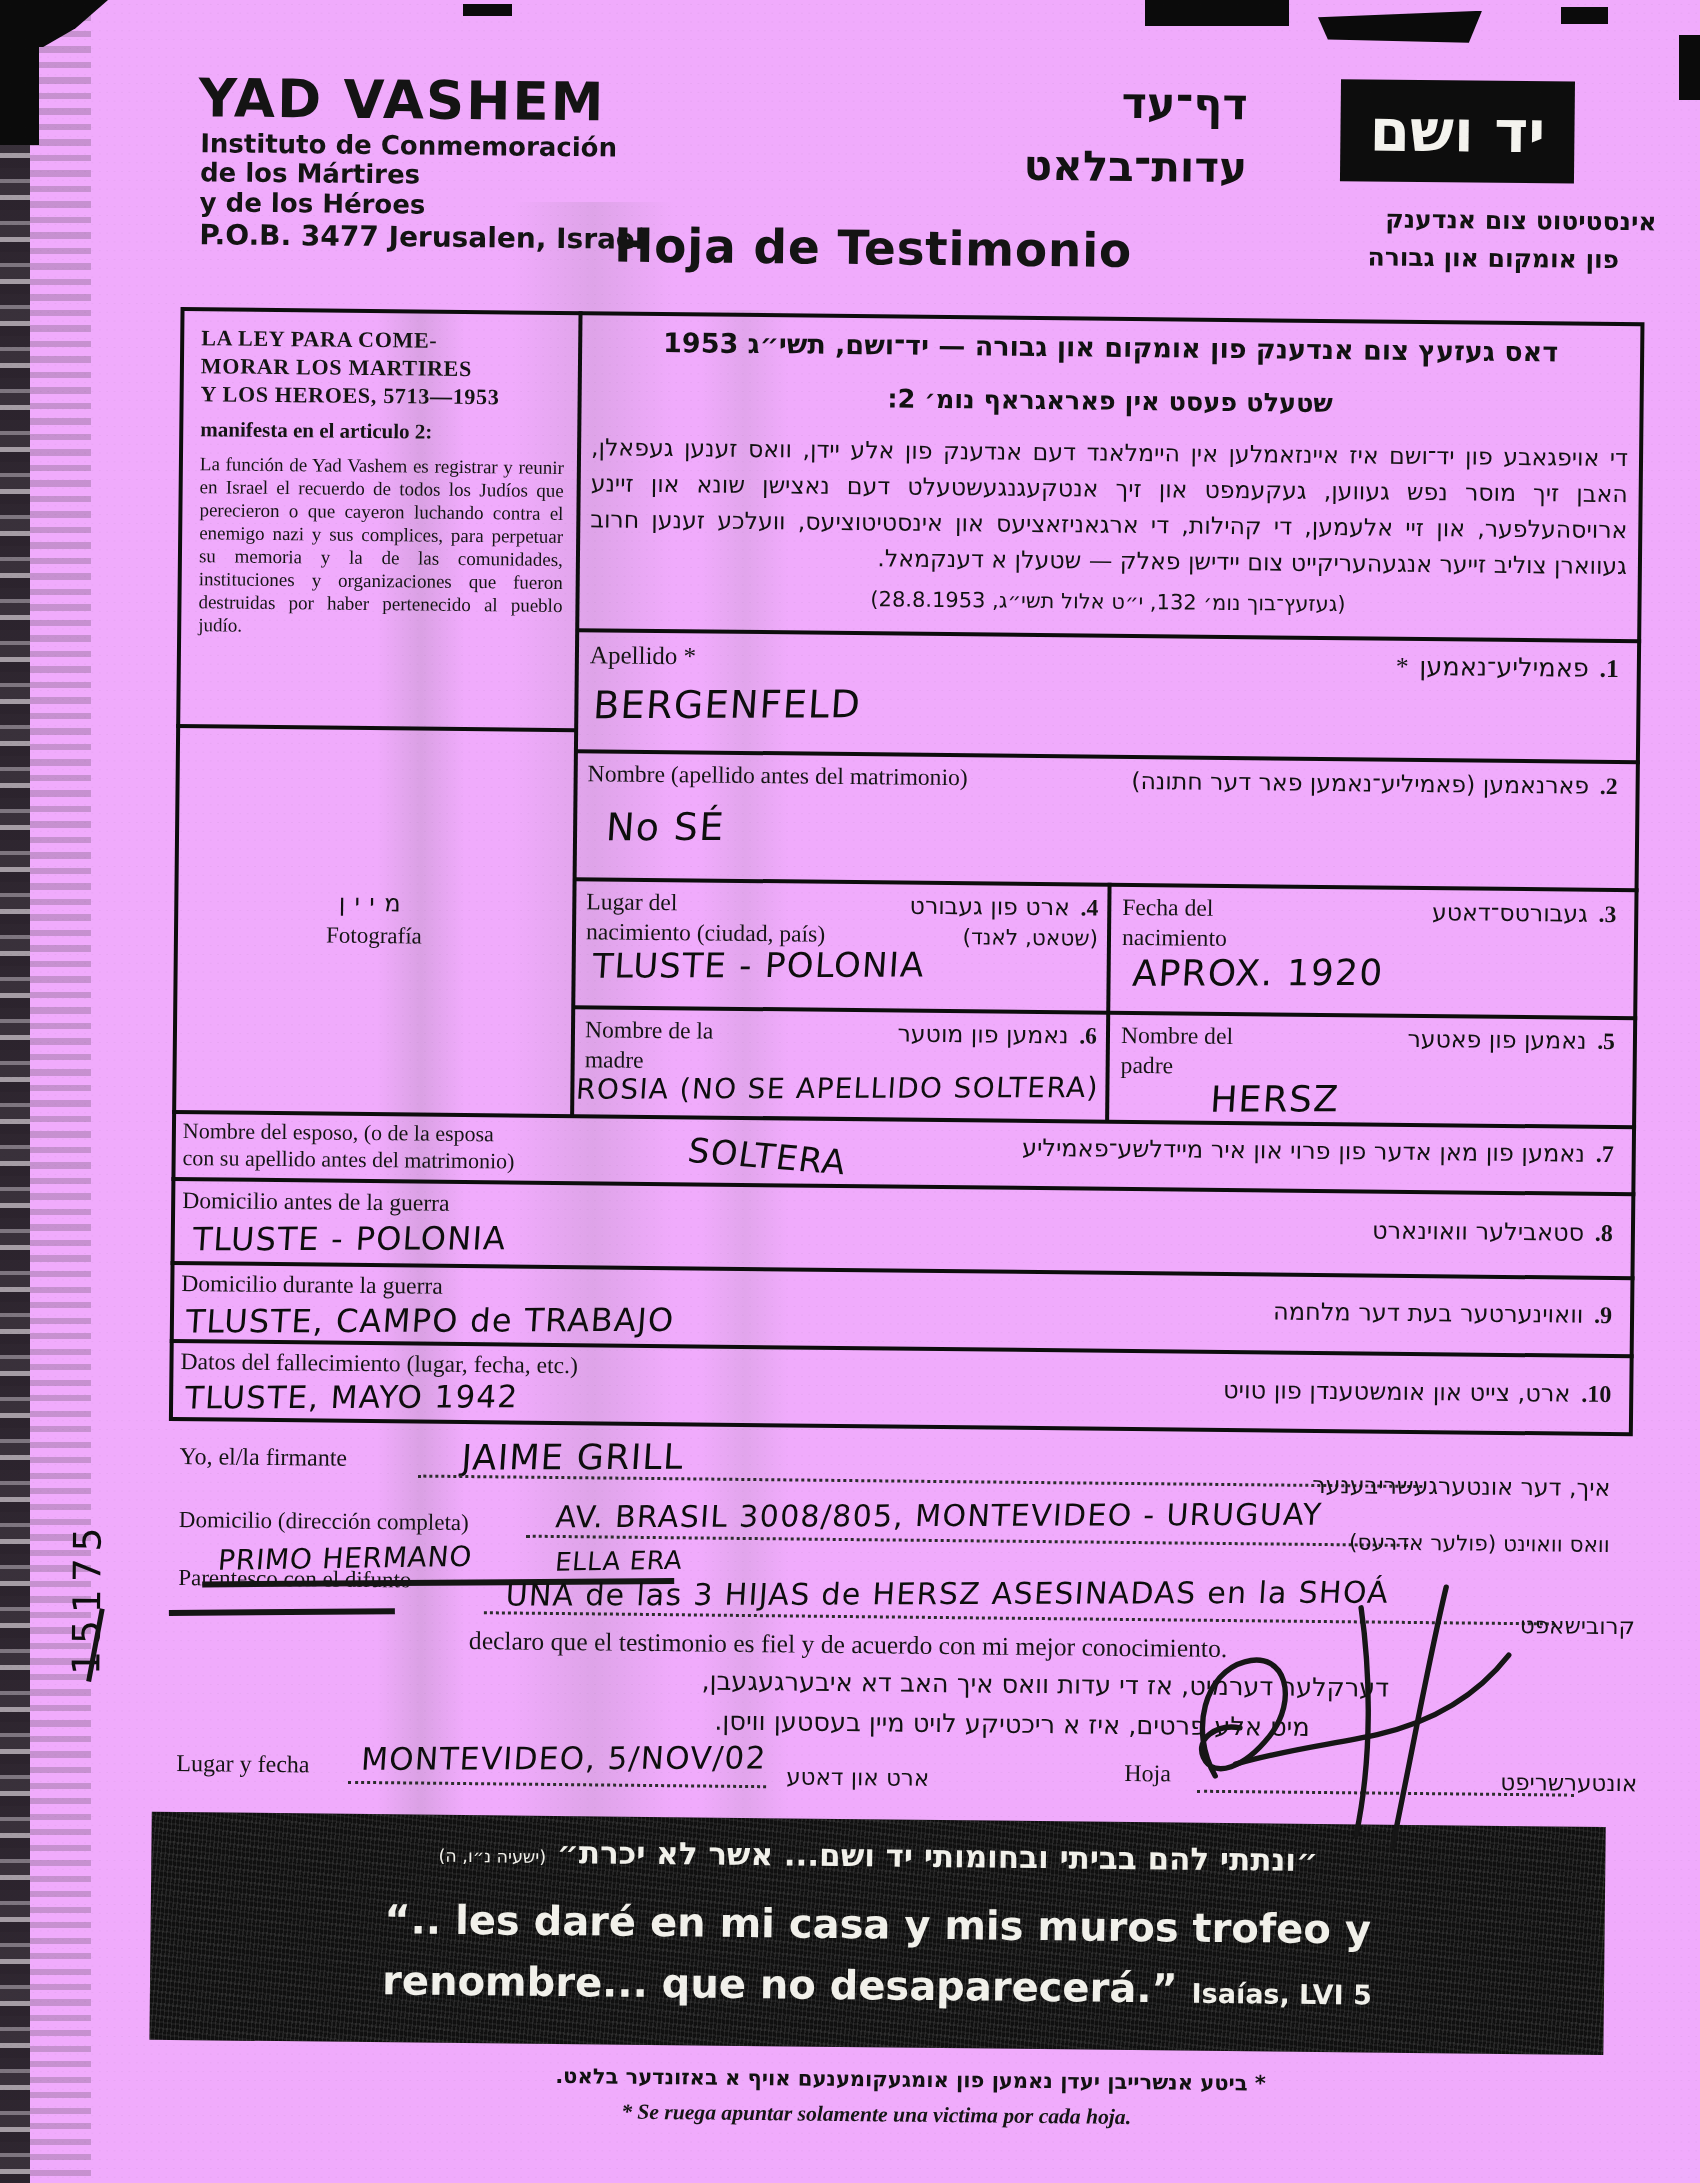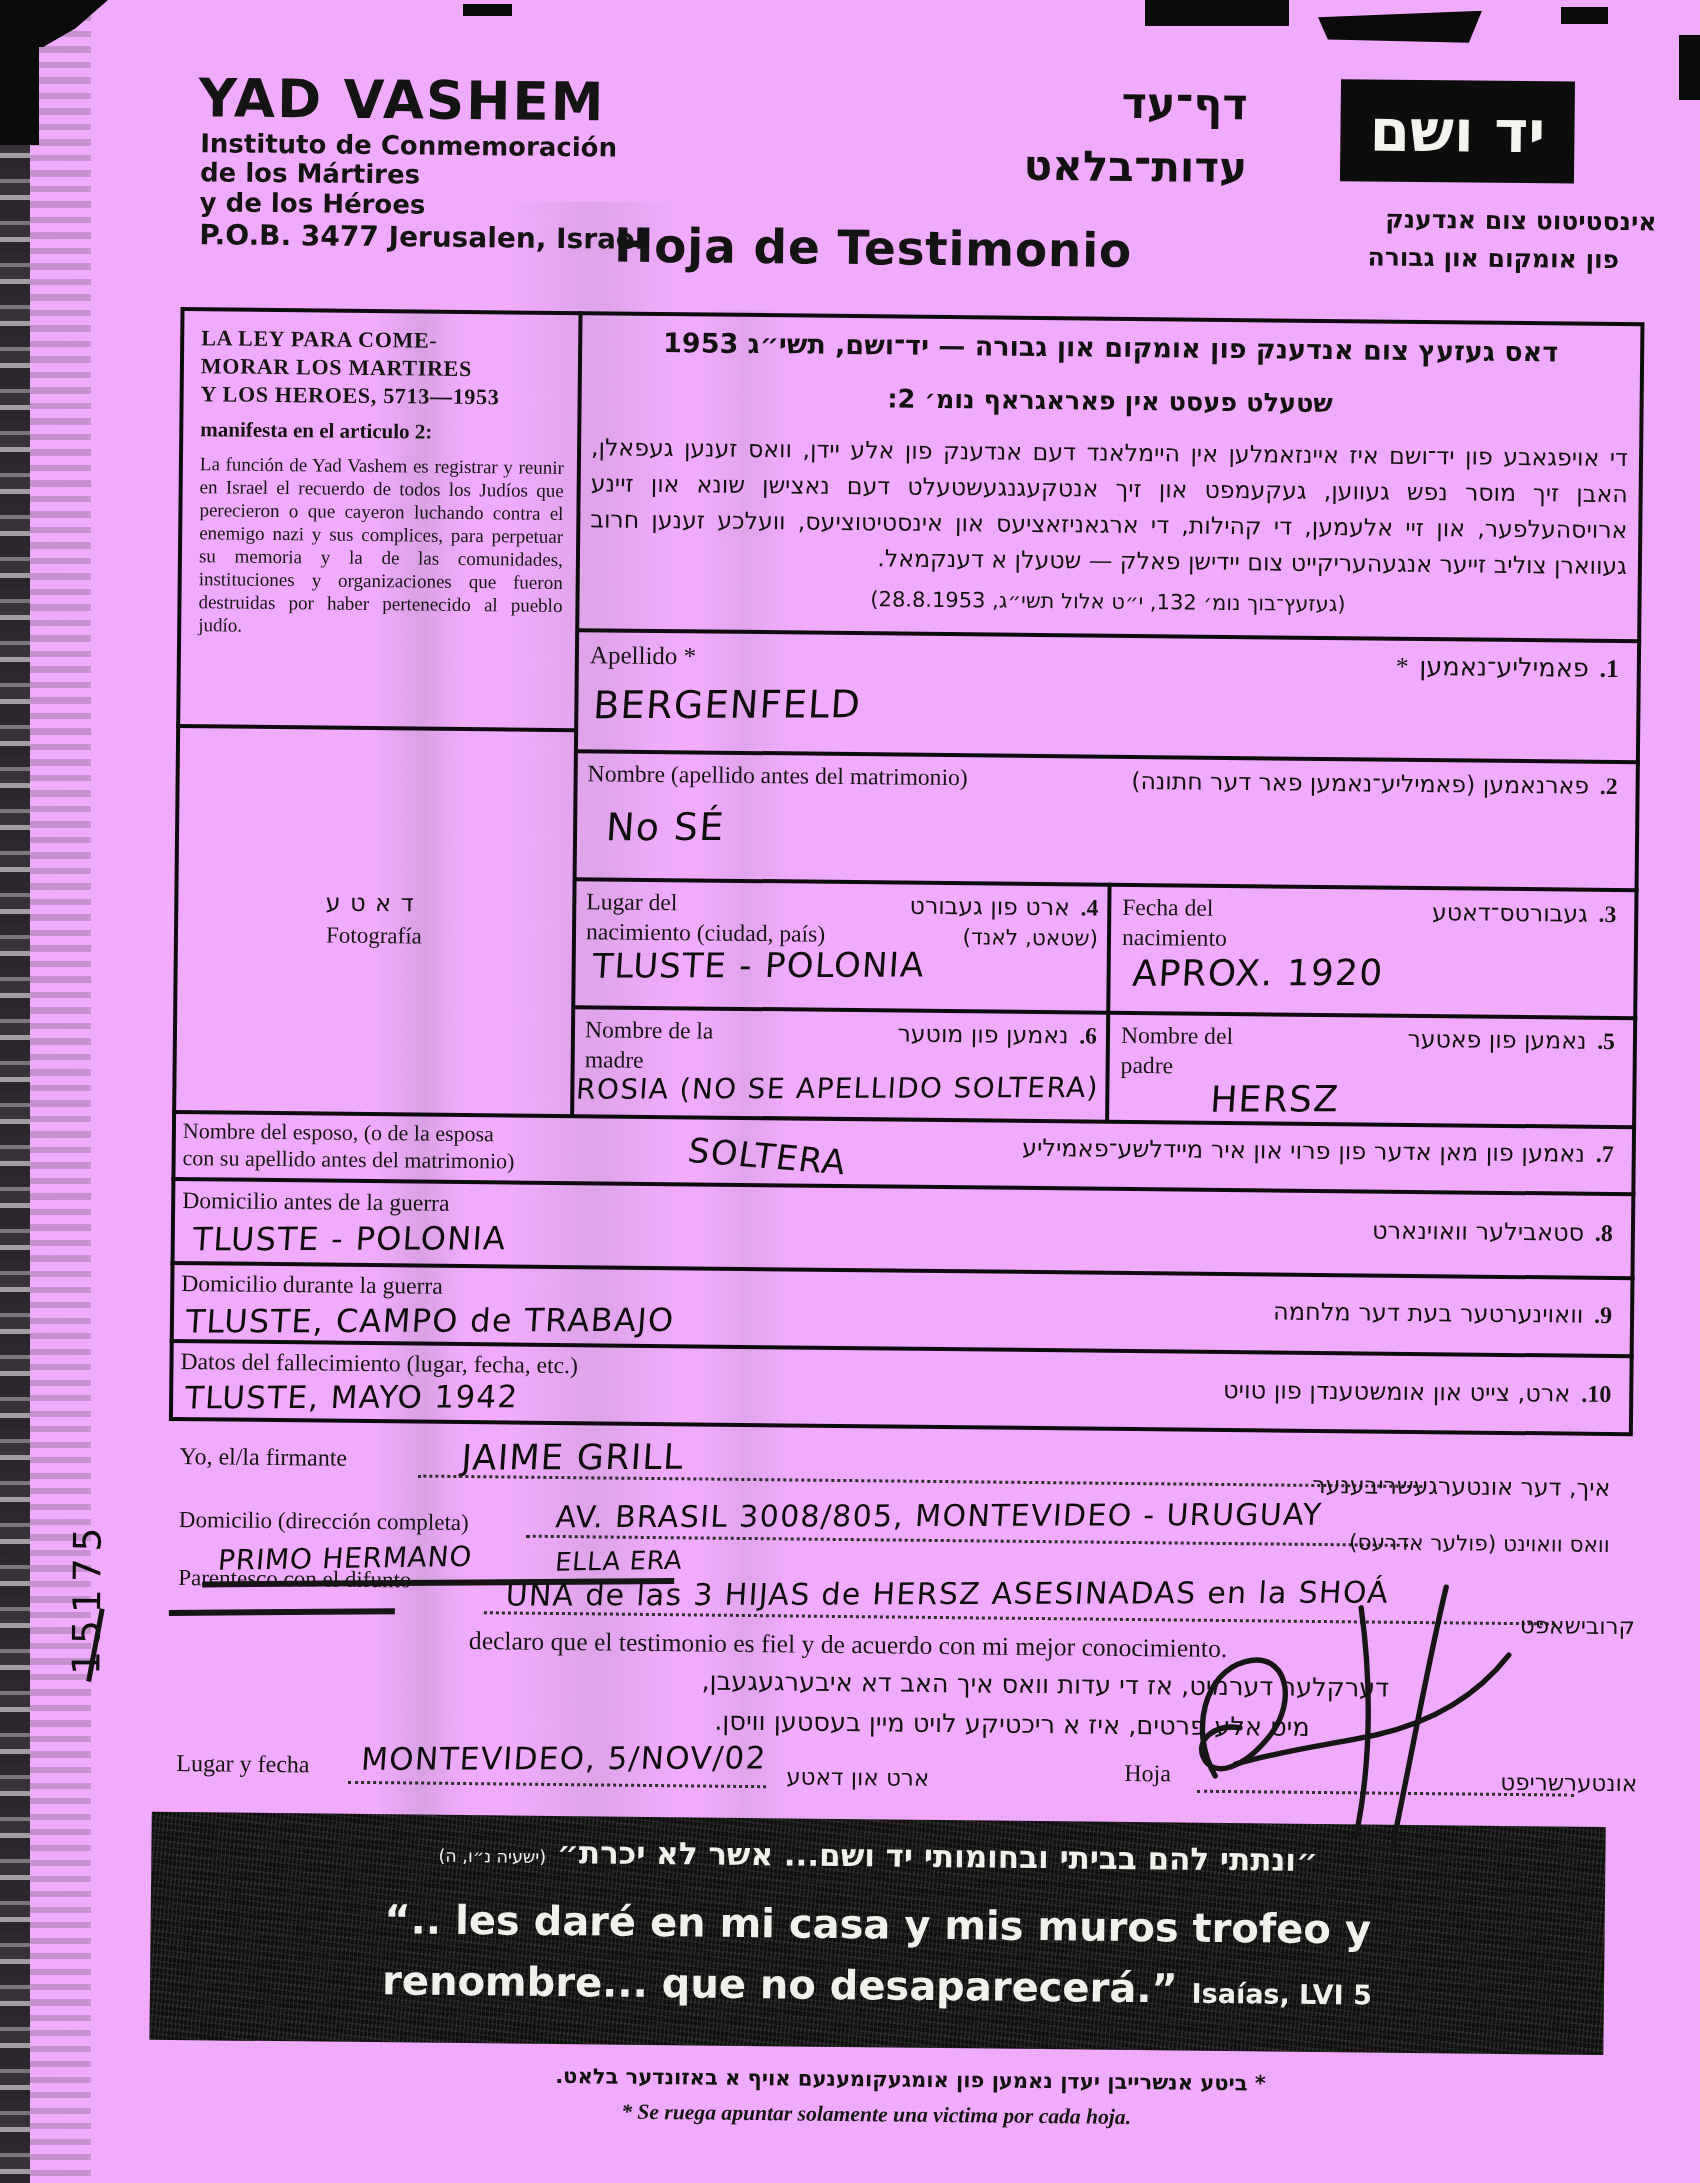--- a/index.html
+++ b/index.html
@@ -97,21 +97,21 @@
     </div>
 
     <div class="abs" style="left:593px;top:329px;width:1037px;">
       <div class="yi" style="font-size:27px;font-weight:700;text-align:center;">דאס געזעץ צום אנדענק פון אומקום און גבורה — יד־ושם, תשי״ג 1953</div>
       <div class="yi" style="font-size:25.6px;font-weight:700;text-align:center;margin-top:23px;">שטעלט פעסט אין פאראגראף נומ׳ 2:</div>
       <div class="yi" style="font-size:23.6px;line-height:36px;text-align:justify;margin-top:19px;">די אויפגאבע פון יד־ושם איז איינזאמלען אין היימלאנד דעם אנדענק פון אלע יידן, וואס זענען געפאלן, האבן זיך מוסר נפש געווען, געקעמפט און זיך אנטקעגנגעשטעלט דעם נאצישן שונא און זיינע ארויסהעלפער, און זיי אלעמען, די קהילות, די ארגאניזאציעס און אינסטיטוציעס, וועלכע זענען חרוב געווארן צוליב זייער אנגעהעריקייט צום יידישן פאלק — שטעלן א דענקמאל.</div>
       <div class="yi" style="font-size:21px;text-align:center;margin-top:10.8px;">(געזעץ־בוך נומ׳ 132, י״ט אלול תשי״ג, 28.8.1953)</div>
     </div>
 
     <div class="abs" style="left:181px;top:731px;width:400px;height:386px;display:flex;flex-direction:column;align-items:center;justify-content:center;">
-      <div class="yi" style="font-size:24px;letter-spacing:9.4px;">דאטע</div>
+      <div class="yi" style="font-size:24px;letter-spacing:9.4px;">מיין</div>
       <div class="es" style="font-size:23px;margin-top:6.7px;">Fotografía</div>
     </div>
 
     <div class="abs es" style="left:594px;top:644px;font-size:25px;">Apellido *</div>
     <div class="abs heblab" style="right:77px;top:645px;font-size:25.6px;">
       <span class="es">*</span>
       <span class="yi">פאמיליע־נאמען</span>
       <span class="num">.1</span>
     </div>
     <div class="abs hand" style="left:598px;top:684px;font-size:38px;">BERGENFELD</div>

